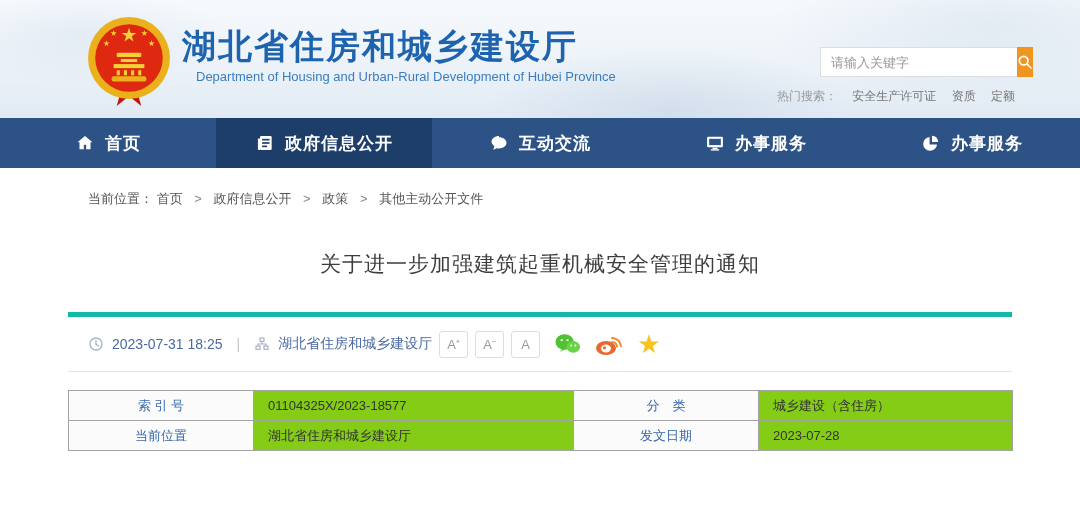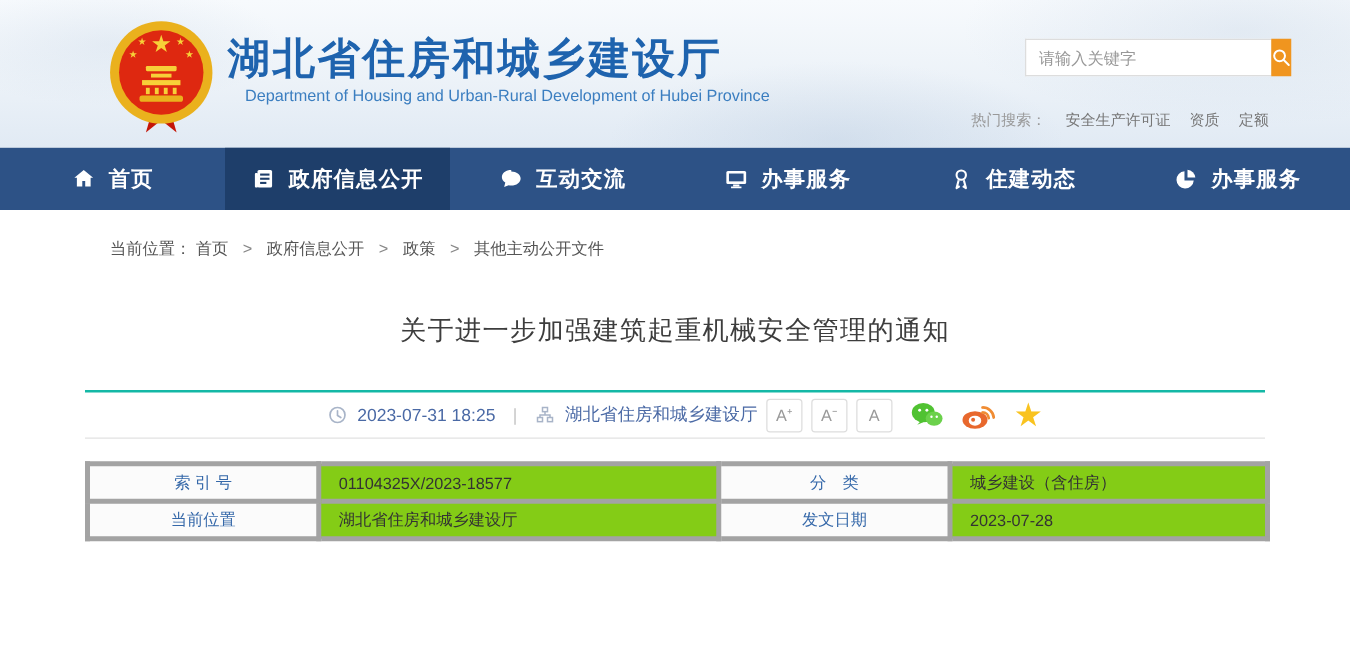--- a/index.html
+++ b/index.html
@@ -12,21 +12,21 @@
       radial-gradient(260px 90px at 62% 95%, rgba(168,190,215,.28), transparent 70%),
       radial-gradient(320px 110px at 92% 20%, rgba(168,190,215,.22), transparent 70%),
       radial-gradient(200px 70px at 8% 30%, rgba(168,190,215,.18), transparent 70%),
       linear-gradient(180deg,#f7fafd 0%,#ecf2f8 55%,#e1eaf4 100%);
   }
   .emblem { position:absolute; left:86px; top:13px; width:86px; height:96px; }
   .site-title { position:absolute; left:182px; top:24px; font-size:34px; font-weight:bold;
     color:#1e63ae; letter-spacing:2px; white-space:nowrap; }
   .site-subtitle { position:absolute; left:196px; top:69px; font-size:13px; color:#3b7ec0; white-space:nowrap; }
 
-  .search-wrap { position:absolute; top:31px; right:65px; width:195px; height:30px; display:flex; }
+  .search-wrap { position:absolute; top:47px; right:65px; width:195px; height:30px; display:flex; }
   .search-input { flex:1; height:30px; border:1px solid #ddd; border-right:none; background:#fff;
     padding:0 10px; font-size:13px; color:#333; outline:none; }
   .search-input::placeholder { color:#999; }
   .search-btn { width:30px; height:30px; background:#f0951f; border:none; cursor:pointer;
     display:flex; align-items:center; justify-content:center; }
   .hot-line { position:absolute; top:88px; right:65px; font-size:12px; color:#999; white-space:nowrap; }
   .hot-line .kw { color:#777; margin-left:12px; }
 
   
   .nav { width:1080px; height:50px; background:#2d5286; display:flex; }
@@ -37,34 +37,34 @@
 
   
   .container { width:944px; margin-left:68px; }
   .breadcrumb { padding:22px 0 0 20px; font-size:13px; color:#555; }
   .breadcrumb .sep { margin:0 8px; color:#888; }
   .breadcrumb .crumb { color:#555; cursor:pointer; }
 
   .article-title { margin-top:42px; text-align:center; font-size:21px; color:#3d3d3d;
     font-weight:500; letter-spacing:1px; }
 
-  .meta-row { margin-top:34px; height:39px; border-top:2px solid #14b8a6; border-bottom:1px solid #e2e2e2;
-    display:flex; align-items:center; justify-content:center; padding:0 4px 0 20px; }
+  .meta-row { margin-top:34px; height:60px; border-top:5px solid #14b8a6; border-bottom:1px solid #e2e2e2;
+    display:flex; align-items:center; justify-content:flex-start; padding:0 4px 0 20px; }
   .meta-left { display:flex; align-items:center; font-size:14px; color:#4a69a5; }
   .meta-left svg { margin-right:8px; }
   .meta-pipe { margin:0 14px; color:#c5c5c5; }
   .meta-right { display:flex; align-items:center; }
   .font-btn { width:29px; height:27px; border:1px solid #ddd; border-radius:3px; background:#fff;
     color:#999; font-size:13px; margin-left:7px; cursor:pointer; line-height:1; }
   .share-icon { margin-left:14px; cursor:pointer; display:flex; align-items:center; }
   .qzone-star { font-size:26px; color:#f9c31f; line-height:1; }
 
   
   .doc-table { margin-top:18px; width:944px; border-collapse:collapse; table-layout:fixed; font-size:13px; }
-  .doc-table td { border:4px solid #a3a3a3; height:30px; padding:2px; }
+  .doc-table td { border:1px solid #a3a3a3; height:30px; padding:2px; }
   .doc-table td.lbl { text-align:center; color:#3568a9; background:#fbfbfb; }
   .doc-table td.val { color:#333; padding-left:14px; background:#84cc16; }
 </style>
 </head>
 <body>
 
 <div class="header">
   <svg class="emblem" viewBox="0 0 84 92">
     <defs>
       <polygon id="st" points="0,-1 0.2245,-0.309 0.951,-0.309 0.363,0.118 0.588,0.809 0,0.382 -0.588,0.809 -0.363,0.118 -0.951,-0.309 -0.2245,-0.309"></polygon>
@@ -133,28 +133,20 @@
     <span class="nav-label">互动交流</span>
   </div>
   <div class="nav-item">
     <svg width="20" height="20" viewBox="0 0 24 24">
       <rect x="2.5" y="4.5" width="19" height="12.5" rx="1.5" fill="#fff"></rect>
       <rect x="5" y="7" width="14" height="7.5" fill="#2d5286"></rect>
       <rect x="9" y="17.5" width="6" height="2" fill="#fff"></rect>
       <rect x="7" y="19.5" width="10" height="1.6" fill="#fff"></rect>
     </svg>
     <span class="nav-label">办事服务</span>
-  </div>
-  <div class="nav-item">
-    <svg width="20" height="20" viewBox="0 0 24 24">
-      <circle cx="12" cy="8.5" r="4.5" fill="none" stroke="#fff" stroke-width="2"></circle>
-      <path d="M9.5 13.5 7.5 21l3-2" fill="none" stroke="#fff" stroke-width="2" stroke-linejoin="round"></path>
-      <path d="M14.5 13.5 16.5 21l-3-2" fill="none" stroke="#fff" stroke-width="2" stroke-linejoin="round"></path>
-    </svg>
-    <span class="nav-label">住建动态</span>
   </div>
   <div class="nav-item">
     <svg width="20" height="20" viewBox="0 0 24 24">
       <path d="M10.3 4.8A8.3 8.3 0 1 0 19.2 13.7H10.3z" fill="#fff"></path>
       <path d="M13.2 3.3a8.3 8.3 0 0 1 7.5 7.5h-7.5z" fill="#fff"></path>
     </svg>
     <span class="nav-label">办事服务</span>
   </div>
 </div>
 

